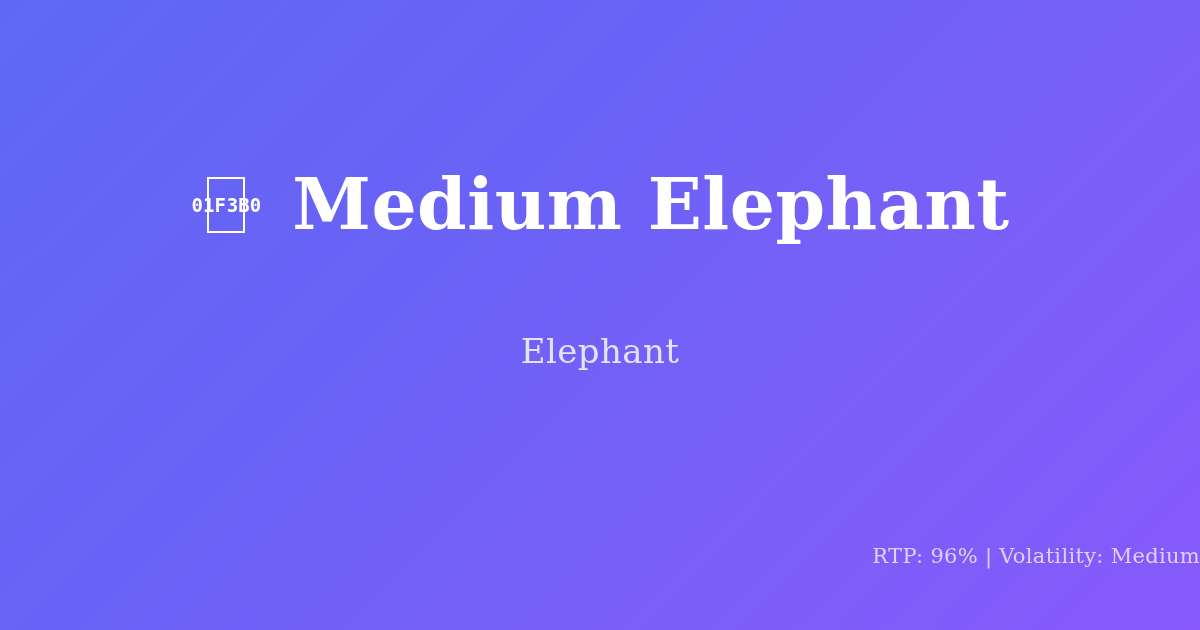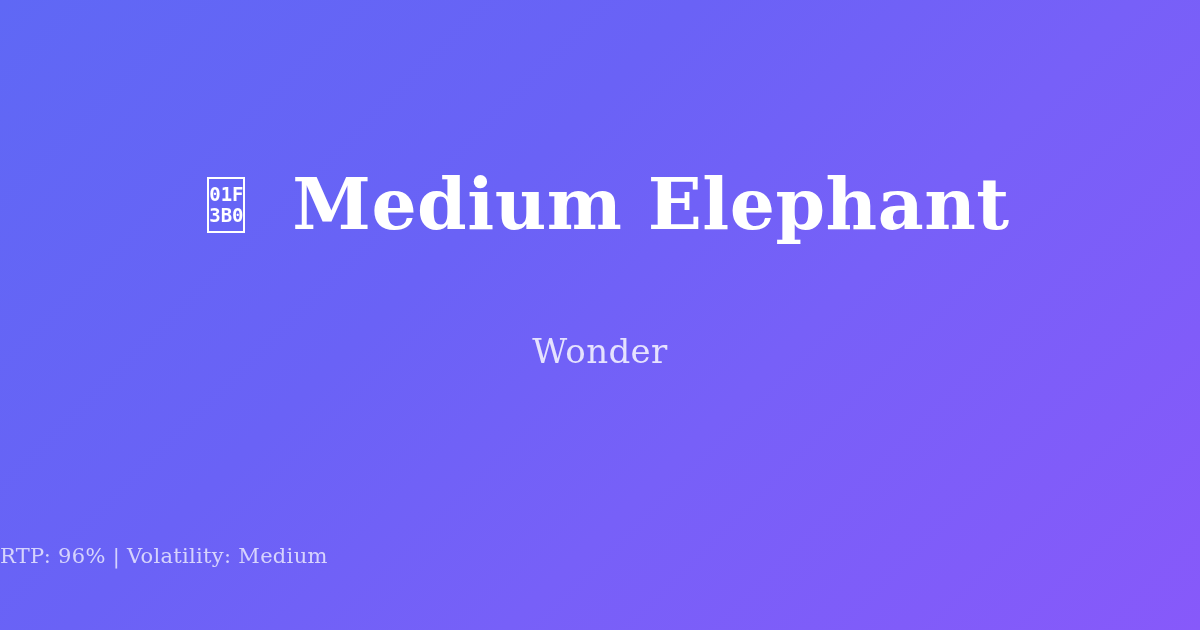--- a/index.html
+++ b/index.html
@@ -59,21 +59,21 @@
     align-items: center;
     justify-content: center;
     flex: 0 0 auto;
   }
   .tofu-box {
     border: 2px solid #ffffff;
     width: 38px;
     height: 56px;
     box-sizing: border-box;
     display: flex;
-    flex-direction: column;
+    flex-direction: row;
     align-items: center;
     justify-content: center;
     padding: 1px 0;
     gap: 1px;
   }
   .tofu-line {
     font-family: "DejaVu Sans Mono", "Liberation Mono", monospace;
     font-size: 19px;
     font-weight: 700;
     line-height: 20px;
@@ -101,21 +101,21 @@
     letter-spacing: 0.4px;
     line-height: 1.2;
     white-space: nowrap;
   }
 
   .footer {
     position: absolute;
     left: 0;
     right: 0;
     bottom: 62px;
-    text-align: left;
+    text-align: right;
   }
   .footer-text {
     font-family: "DejaVu Serif", "Liberation Serif", serif;
     font-size: 21px;
     font-weight: 400;
     color: rgba(255, 255, 255, 0.72);
     letter-spacing: 0.3px;
     white-space: nowrap;
   }
 </style>
@@ -131,20 +131,20 @@
       <span class="tofu">
         <span class="tofu-box">
           <span class="tofu-line">01F</span>
           <span class="tofu-line">3B0</span>
         </span>
       </span>
 
       <h1 class="title">Medium Elephant</h1>
     </div>
 
-    <div class="subtitle">Wonder</div>
+    <div class="subtitle">Elephant</div>
   </div>
 
   <div class="footer">
     <span class="footer-text">RTP: 96% | Volatility: Medium</span>
   </div>
 
 </div>
 
 </body></html>

